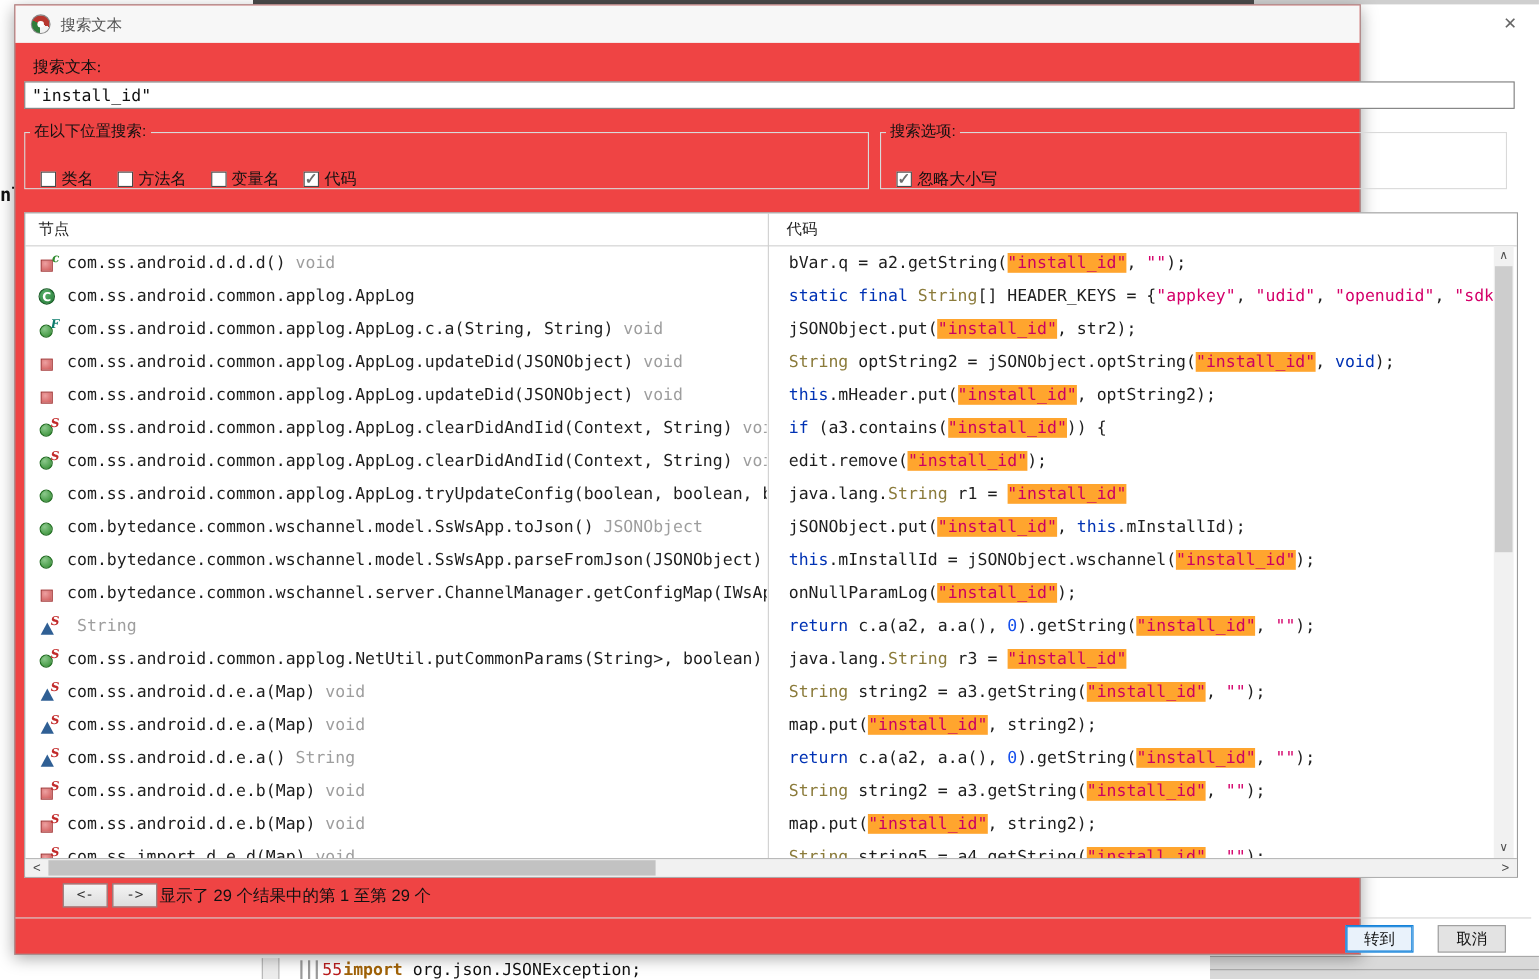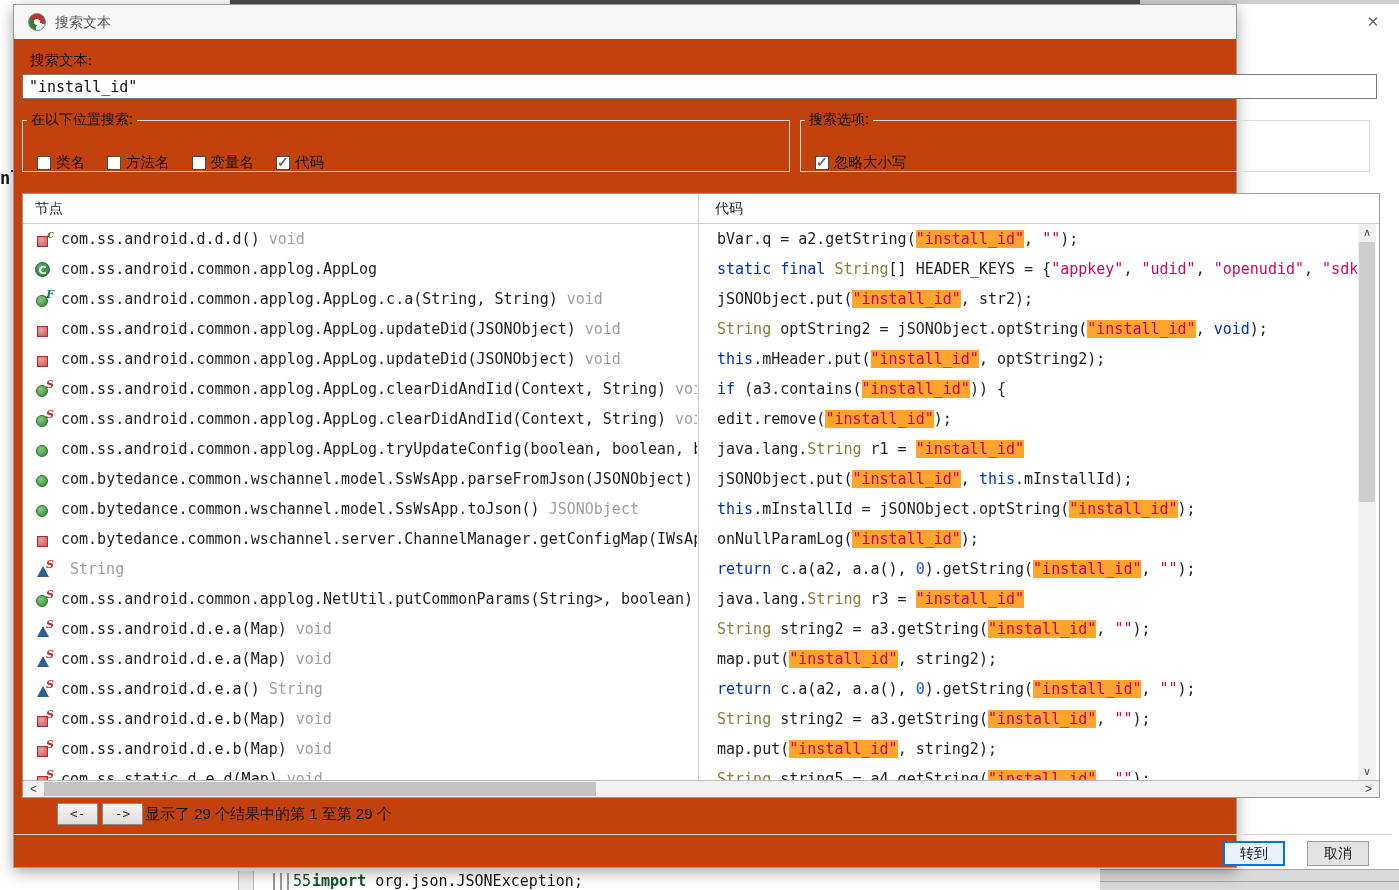--- a/index.html
+++ b/index.html
@@ -7,28 +7,28 @@
     font-family:"Liberation Sans", sans-serif; }
   .abs { position:absolute; }
 
   
   #bg-top-dark { left:230px; top:0; width:910px; height:4px; background:#4a4a4a; }
   #bg-top-right { left:1140px; top:0; width:259px; height:4px; background:#cfcfcf; }
   #bg-left-frag { left:0; top:168px; width:13px; height:26px; font:bold 17px "DejaVu Sans Mono", monospace; color:#111; overflow:hidden; }
   #bg-bottom { left:0; top:869px; width:1399px; height:21px; background:#fff; }
   #bg-bottom .vbar { position:absolute; top:4px; width:2px; height:17px; background:#9a9a9a; }
   #bg-scrollfrag { position:absolute; left:238px; top:2px; width:16px; height:19px; background:#ececec; border-left:1px solid #b5b5b5; border-right:1px solid #b5b5b5; }
-  #bg-lineno { position:absolute; left:293px; top:3px; color:#14532d; font:15px "DejaVu Sans Mono", monospace; }
+  #bg-lineno { position:absolute; left:293px; top:3px; color:#b91c1c; font:15px "DejaVu Sans Mono", monospace; }
   #bg-import { position:absolute; left:312px; top:3px; font:15px "DejaVu Sans Mono", monospace; color:#111; white-space:pre; }
-  #bg-import b { color:#14532d; }
+  #bg-import b { color:#a16207; }
   #bg-bottom-right { position:absolute; left:1100px; top:0; width:299px; height:21px; background:#d9d9d9; border-top:1px solid #a8a8a8; }
   #bg-bottom-right .ln { position:absolute; left:0; top:11px; width:100%; height:1px; background:#a8a8a8; }
 
   
-  #dialog { left:13px; top:4px; width:1224px; height:864px; background:#c2410c;
+  #dialog { left:13px; top:4px; width:1224px; height:864px; background:#ef4444;
     border:1px solid #9b9b9b; box-shadow:0 4px 14px rgba(0,0,0,.35); }
 
   #titlebar { left:0; top:0; width:100%; height:34px; background:#f7f7f7; }
   #app-icon { left:14px; top:8px; width:18px; height:18px; border-radius:50%;
     background:conic-gradient(#b8372f 0 30%, #f2f2f2 30% 52%, #2f7d3a 52% 82%, #b8372f 82% 100%);
     border:1px solid #888; }
   #app-icon:after { content:""; position:absolute; left:5px; top:5px; width:6px; height:6px; border-radius:50%; background:#fff; }
   #title-text { left:41px; top:9px; font-size:14px; color:#555; }
   #close-btn { left:1348px; top:7px; width:22px; height:20px; color:#666; font-size:15px; text-align:center; line-height:20px; cursor:pointer; }
 
@@ -226,30 +226,30 @@
         <div class="nrow">
           <span class="nicon ic-public">
             <span class="shape"></span>
           </span>
           <span class="nname">com.ss.android.common.applog.AppLog.tryUpdateConfig(boolean, boolean, bo</span>
         </div>
         <div class="nrow">
           <span class="nicon ic-public">
             <span class="shape"></span>
           </span>
-          <span class="nname">com.bytedance.common.wschannel.model.SsWsApp.parseFromJson(JSONObject)</span>
-        </div>
-        <div class="nrow">
-          <span class="nicon ic-public">
-            <span class="shape"></span>
-          </span>
           <span class="nname">com.bytedance.common.wschannel.model.SsWsApp.toJson()</span>
           <span class="nret">JSONObject</span>
         </div>
         <div class="nrow">
+          <span class="nicon ic-public">
+            <span class="shape"></span>
+          </span>
+          <span class="nname">com.bytedance.common.wschannel.model.SsWsApp.parseFromJson(JSONObject)</span>
+        </div>
+        <div class="nrow">
           <span class="nicon ic-private">
             <span class="shape"></span>
           </span>
           <span class="nname">com.bytedance.common.wschannel.server.ChannelManager.getConfigMap(IWsApp</span>
         </div>
         <div class="nrow">
           <span class="nicon ic-protected">
             <span class="shape"></span>
             <span class="sup sup-S">S</span>
           </span>
@@ -300,35 +300,35 @@
             <span class="sup sup-S">S</span>
           </span>
           <span class="nname">com.ss.android.d.e.b(Map)</span>
           <span class="nret">void</span>
         </div>
         <div class="nrow">
           <span class="nicon ic-private">
             <span class="shape"></span>
             <span class="sup sup-S">S</span>
           </span>
-          <span class="nname">com.ss.static.d.e.d(Map)</span>
+          <span class="nname">com.ss.import.d.e.d(Map)</span>
           <span class="nret">void</span>
         </div>
       </div>
     <div id="code-list">
         <div class="crow"><span class="seg p">bVar.q = a2.getString(</span><span class="seg h">"install_id"</span><span class="seg p">, </span><span class="seg s">""</span><span class="seg p">);</span></div>
         <div class="crow"><span class="seg k">static final</span><span class="seg p"> </span><span class="seg t">String</span><span class="seg p">[] HEADER_KEYS = {</span><span class="seg s">"appkey"</span><span class="seg p">, </span><span class="seg s">"udid"</span><span class="seg p">, </span><span class="seg s">"openudid"</span><span class="seg p">, </span><span class="seg s">"sdk</span></div>
         <div class="crow"><span class="seg p">jSONObject.put(</span><span class="seg h">"install_id"</span><span class="seg p">, str2);</span></div>
         <div class="crow"><span class="seg t">String</span><span class="seg p"> optString2 = jSONObject.optString(</span><span class="seg h">"install_id"</span><span class="seg p">, </span><span class="seg k">void</span><span class="seg p">);</span></div>
         <div class="crow"><span class="seg k">this</span><span class="seg p">.mHeader.put(</span><span class="seg h">"install_id"</span><span class="seg p">, optString2);</span></div>
         <div class="crow"><span class="seg k">if</span><span class="seg p"> (a3.contains(</span><span class="seg h">"install_id"</span><span class="seg p">)) {</span></div>
         <div class="crow"><span class="seg p">edit.remove(</span><span class="seg h">"install_id"</span><span class="seg p">);</span></div>
         <div class="crow"><span class="seg p">java.lang.</span><span class="seg t">String</span><span class="seg p"> r1 = </span><span class="seg h">"install_id"</span></div>
         <div class="crow"><span class="seg p">jSONObject.put(</span><span class="seg h">"install_id"</span><span class="seg p">, </span><span class="seg k">this</span><span class="seg p">.mInstallId);</span></div>
-        <div class="crow"><span class="seg k">this</span><span class="seg p">.mInstallId = jSONObject.optString(</span><span class="seg h">"install_id"</span><span class="seg p">);</span></div>
+        <div class="crow"><span class="seg k">this</span><span class="seg p">.mInstallId = jSONObject.wschannel(</span><span class="seg h">"install_id"</span><span class="seg p">);</span></div>
         <div class="crow"><span class="seg p">onNullParamLog(</span><span class="seg h">"install_id"</span><span class="seg p">);</span></div>
         <div class="crow"><span class="seg k">return</span><span class="seg p"> c.a(a2, a.a(), </span><span class="seg n">0</span><span class="seg p">).getString(</span><span class="seg h">"install_id"</span><span class="seg p">, </span><span class="seg s">""</span><span class="seg p">);</span></div>
         <div class="crow"><span class="seg p">java.lang.</span><span class="seg t">String</span><span class="seg p"> r3 = </span><span class="seg h">"install_id"</span></div>
         <div class="crow"><span class="seg t">String</span><span class="seg p"> string2 = a3.getString(</span><span class="seg h">"install_id"</span><span class="seg p">, </span><span class="seg s">""</span><span class="seg p">);</span></div>
         <div class="crow"><span class="seg p">map.put(</span><span class="seg h">"install_id"</span><span class="seg p">, string2);</span></div>
         <div class="crow"><span class="seg k">return</span><span class="seg p"> c.a(a2, a.a(), </span><span class="seg n">0</span><span class="seg p">).getString(</span><span class="seg h">"install_id"</span><span class="seg p">, </span><span class="seg s">""</span><span class="seg p">);</span></div>
         <div class="crow"><span class="seg t">String</span><span class="seg p"> string2 = a3.getString(</span><span class="seg h">"install_id"</span><span class="seg p">, </span><span class="seg s">""</span><span class="seg p">);</span></div>
         <div class="crow"><span class="seg p">map.put(</span><span class="seg h">"install_id"</span><span class="seg p">, string2);</span></div>
         <div class="crow"><span class="seg t">String</span><span class="seg p"> string5 = a4.getString(</span><span class="seg h">"install_id"</span><span class="seg p">, </span><span class="seg s">""</span><span class="seg p">);</span></div>
       </div>

